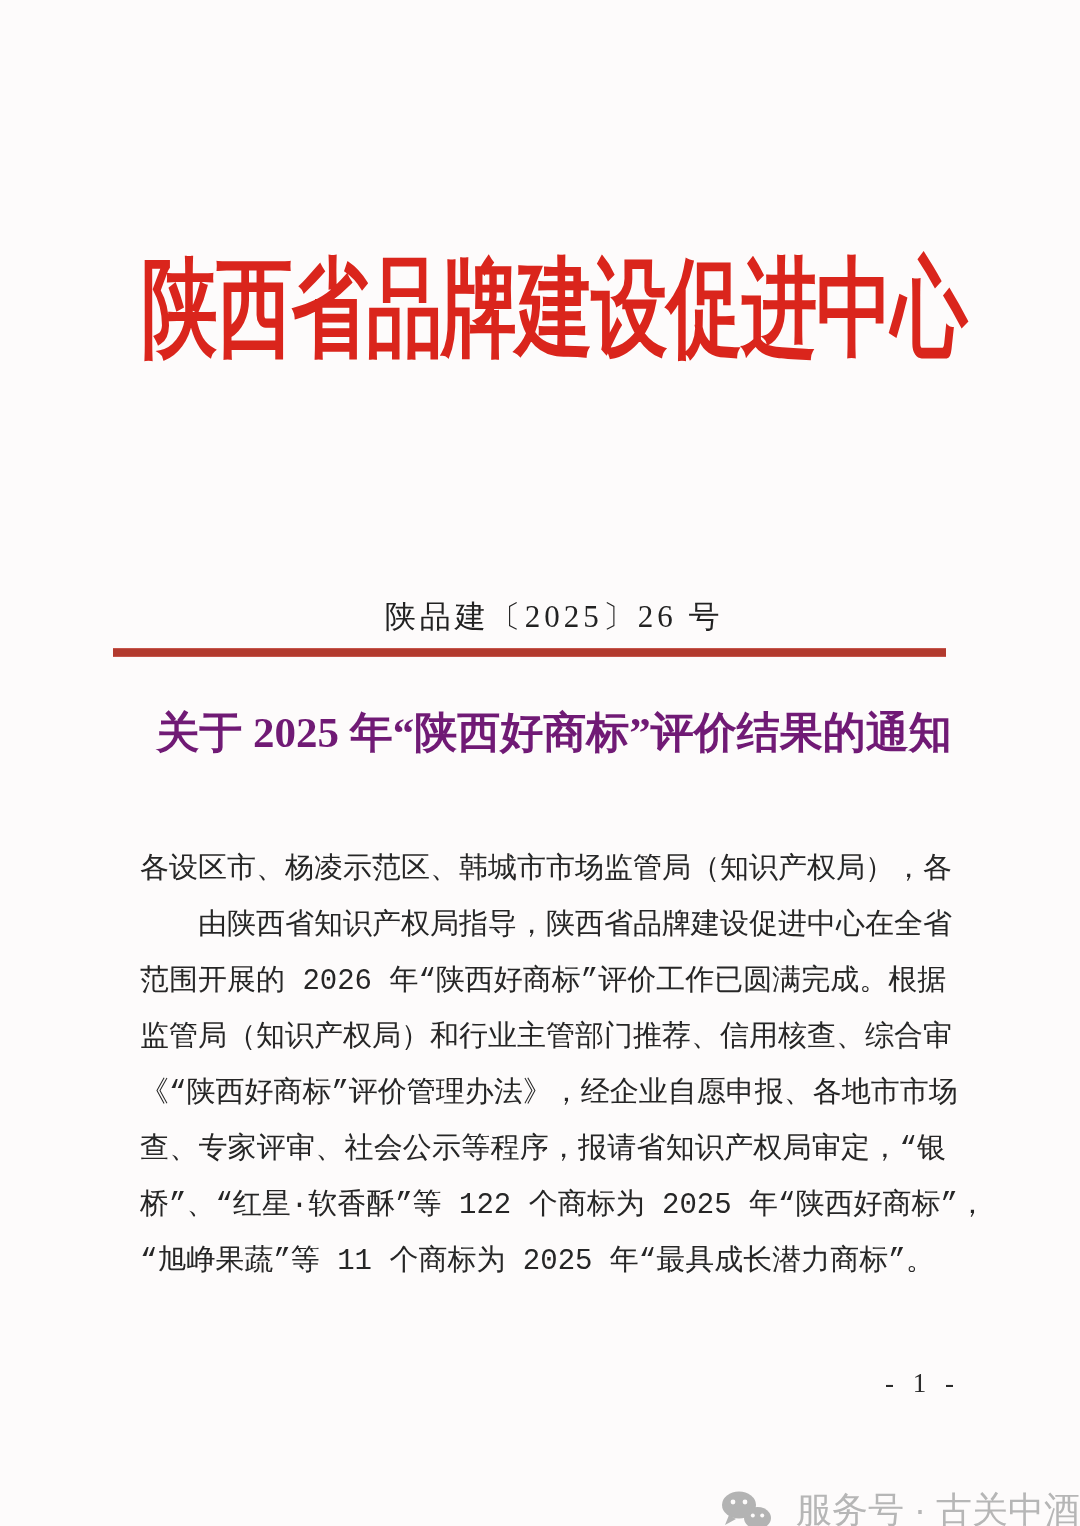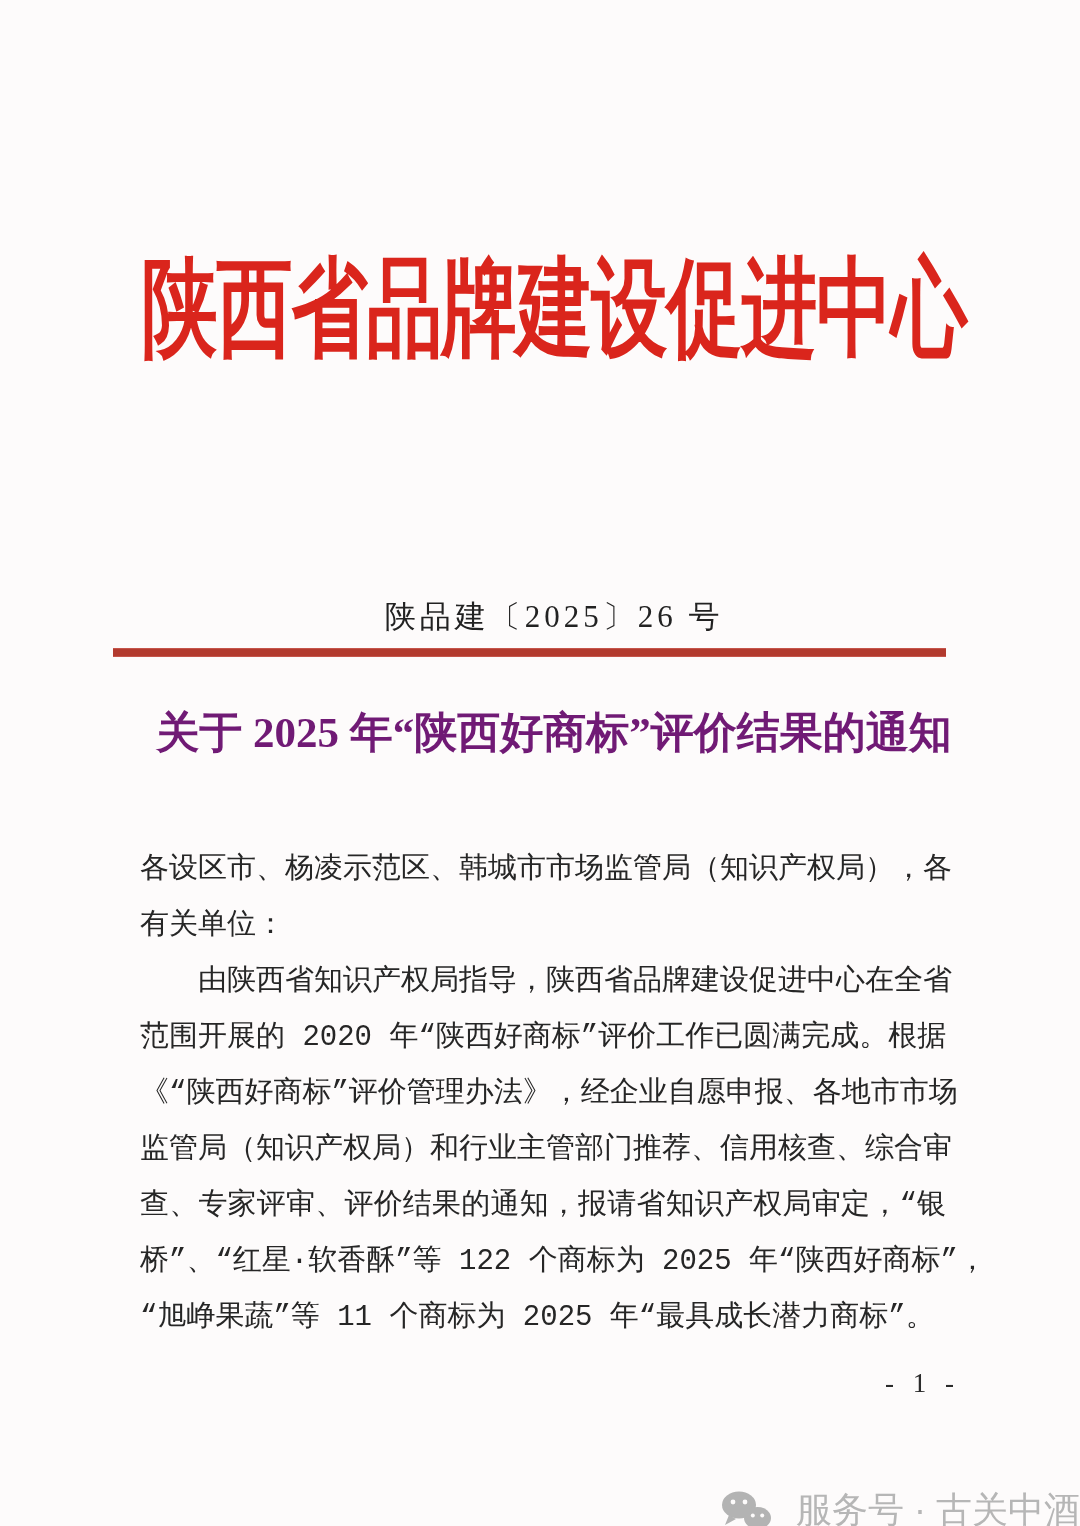--- a/index.html
+++ b/index.html
@@ -129,26 +129,25 @@
   <div class="org-name">陕西省品牌建设促进中心</div>
 
   <div class="doc-number">陕品建〔2025〕26 号</div>
 
   <div class="divider"></div>
 
   <h1 class="title">关于 2025 年“陕西好商标”评价结果的通知</h1>
 
   <div class="body-block">
     <div class="line">各设区市、杨凌示范区、韩城市市场监管局（知识产权局），各</div>
-    <div class="line end">有关单位：</div>
     <div class="line indent">由陕西省知识产权局指导，陕西省品牌建设促进中心在全省</div>
-    <div class="line">范围开展的 2020 年“陕西好商标”评价工作已圆满完成。根据</div>
+    <div class="line">范围开展的 2026 年“陕西好商标”评价工作已圆满完成。根据</div>
+    <div class="line">监管局（知识产权局）和行业主管部门推荐、信用核查、综合审</div>
     <div class="line">《“陕西好商标”评价管理办法》，经企业自愿申报、各地市市场</div>
-    <div class="line">监管局（知识产权局）和行业主管部门推荐、信用核查、综合审</div>
-    <div class="line">查、专家评审、评价结果的通知，报请省知识产权局审定，“银</div>
+    <div class="line">查、专家评审、社会公示等程序，报请省知识产权局审定，“银</div>
     <div class="line">桥”、“红星·软香酥”等 122 个商标为 2025 年“陕西好商标”，</div>
     <div class="line end">“旭峥果蔬”等 11 个商标为 2025 年“最具成长潜力商标”。</div>
   </div>
 
   <div class="page-number">- 1 -</div>
 
   <div class="watermark">
     <svg class="wicon" width="52" height="44" viewBox="0 0 52 44" xmlns="http://www.w3.org/2000/svg">
       <g fill="#b3b3b3">
         <ellipse cx="19" cy="16" rx="17" ry="13.5"></ellipse>

